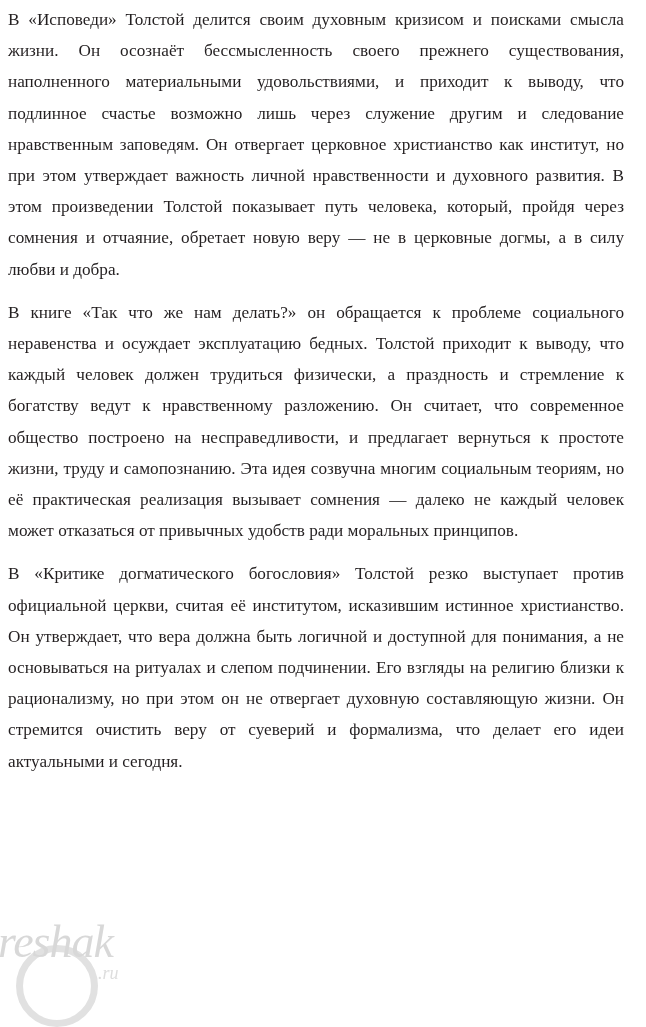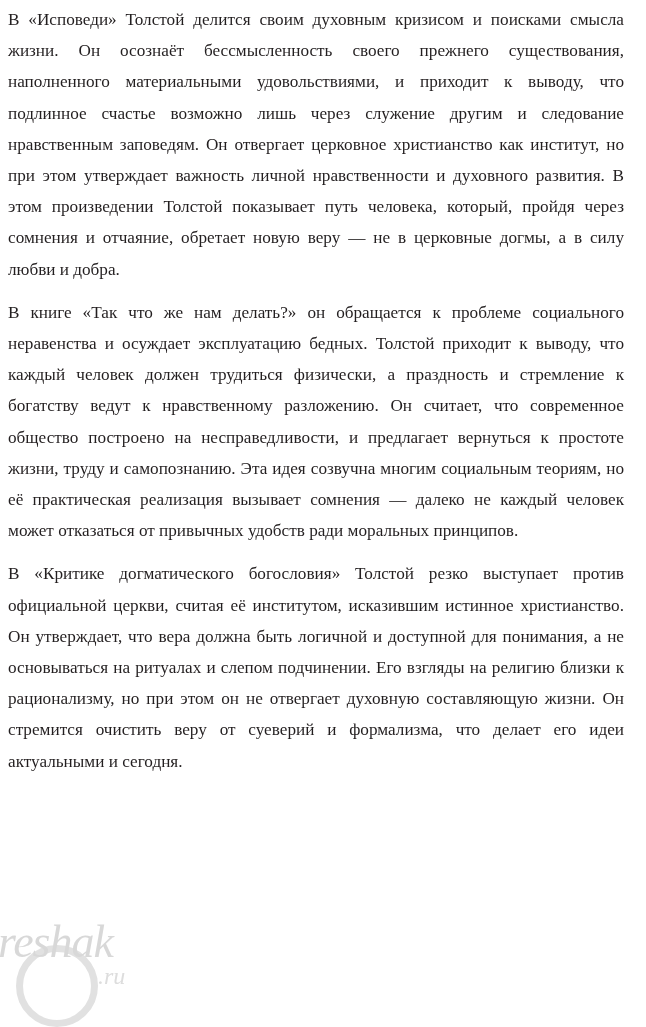--- a/index.html
+++ b/index.html
@@ -54,21 +54,21 @@
     font-style: italic;
     color: #b9b9b9;
     letter-spacing: -1px;
     white-space: nowrap;
   }
   #watermark .wm-sub {
     position: absolute;
     left: 104px;
     top: 62px;
     font-family: Liberation Serif, serif;
-    font-size: 24px;
+    font-size: 18px;
     font-style: italic;
     color: #c2c2c2;
     white-space: nowrap;
   }
   #watermark .wm-ring {
     position: absolute;
     left: 22px;
     top: 44px;
     width: 82px;
     height: 82px;

